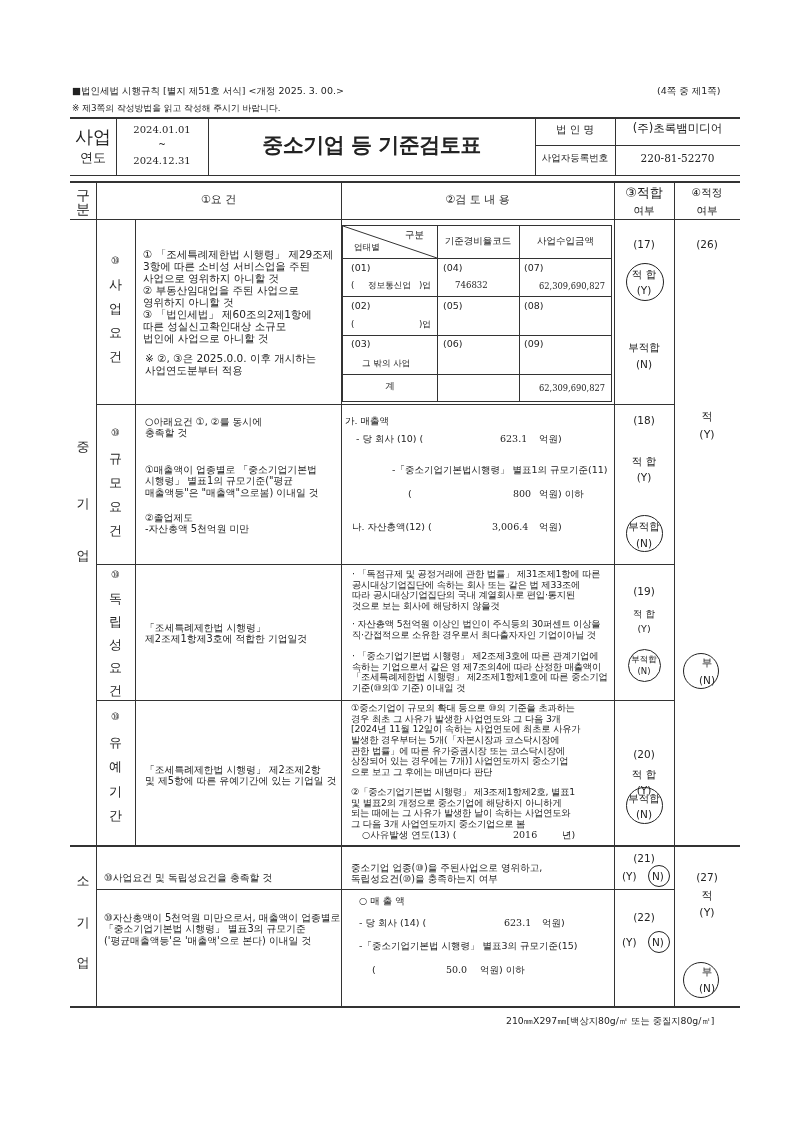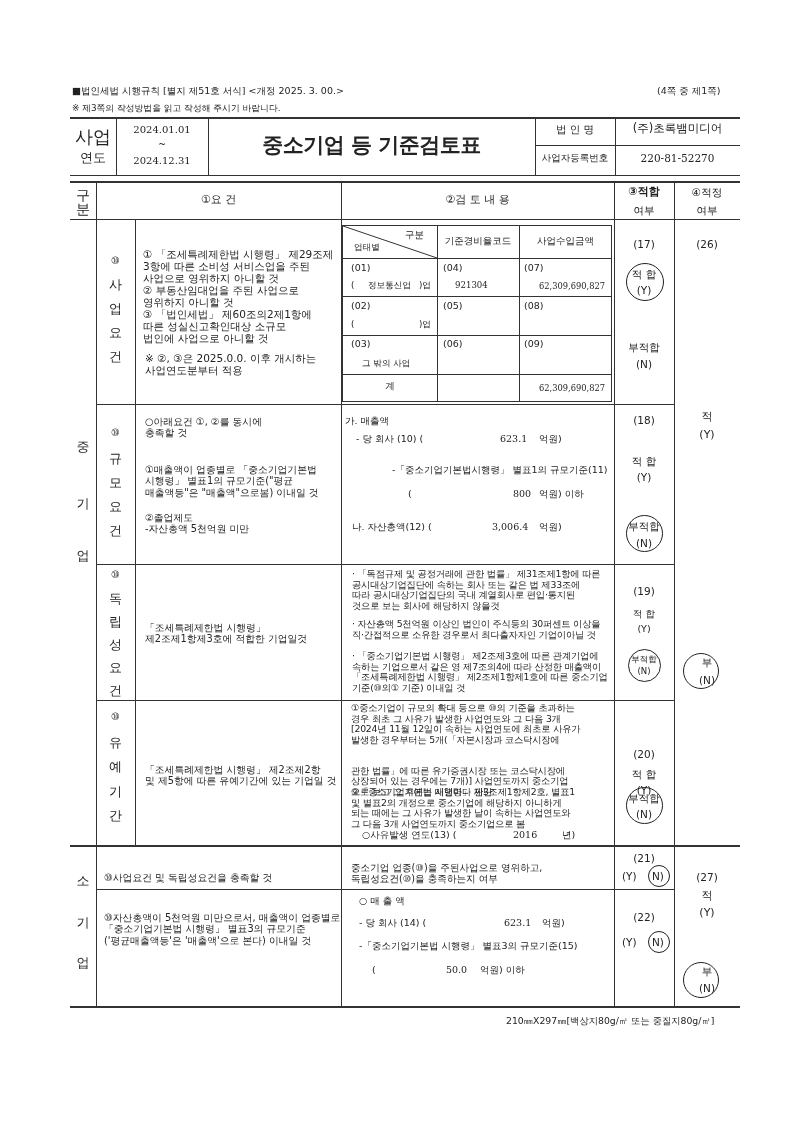--- a/index.html
+++ b/index.html
@@ -56,21 +56,21 @@
 
 <div class="hl" style="left:96px;top:404px;width:578px;height:1px;"></div>
 <div class="hl" style="left:96px;top:564px;width:578px;height:1px;"></div>
 <div class="hl" style="left:96px;top:700px;width:578px;height:1px;"></div>
 
 <div class="hl" style="left:96px;top:889px;width:578px;height:1px;"></div>
 
 <div class="vtext" style="left:70px;top:188px;width:26px;font-size:14px;">구분</div>
 <div class="t center" style="left:96px;top:194px;width:245px;font-size:11px;">①요       건</div>
 <div class="t center" style="left:341px;top:194px;width:273px;font-size:11px;">②검 토 내 용</div>
-<div class="t center" style="left:614px;top:186px;width:60px;font-size:11px;font-weight:bold;">③적합</div>
+<div class="t center" style="left:614px;top:186px;width:60px;font-size:13px;">③적합</div>
 <div class="t center" style="left:614px;top:204px;width:60px;font-size:10.5px;">여부</div>
 <div class="t center" style="left:674px;top:186px;width:66px;font-size:10.5px;">④적정</div>
 <div class="t center" style="left:674px;top:204px;width:66px;font-size:10.5px;">여부</div>
 
 <div class="vtext" style="left:70px;top:440px;width:26px;">중</div>
 <div class="vtext" style="left:70px;top:497px;width:26px;">기</div>
 <div class="vtext" style="left:70px;top:549px;width:26px;">업</div>
 
 <div class="vtext" style="left:96px;top:256px;width:39px;font-size:10px;">⑩</div>
 <div class="vtext" style="left:96px;top:278px;width:39px;">사</div>
@@ -106,21 +106,21 @@
 <div class="t small" style="left:405px;top:230px;">구분</div>
 <div class="t xs" style="left:354px;top:243px;">업태별</div>
 <div class="t center small" style="left:437px;top:236px;width:82px;">기준경비율코드</div>
 <div class="t center small" style="left:519px;top:236px;width:93px;">사업수입금액</div>
 
 <div class="t small" style="left:351px;top:263px;">(01)</div>
 <div class="t xs" style="left:351px;top:281px;">(</div>
 <div class="t xs serif" style="left:368px;top:281px;">정보통신업</div>
 <div class="t xs" style="left:419px;top:281px;">)업</div>
 <div class="t small" style="left:443px;top:263px;">(04)</div>
-<div class="t xs serif" style="left:455px;top:281px;">921304</div>
+<div class="t xs serif" style="left:455px;top:281px;">746832</div>
 <div class="t small" style="left:524px;top:263px;">(07)</div>
 <div class="t serif" style="left:519px;top:282px;width:86px;text-align:right;font-size:8.3px;">62,309,690,827</div>
 
 <div class="t small" style="left:351px;top:301px;">(02)</div>
 <div class="t xs" style="left:351px;top:320px;">(</div>
 <div class="t xs" style="left:419px;top:320px;">)업</div>
 <div class="t small" style="left:443px;top:301px;">(05)</div>
 <div class="t small" style="left:524px;top:301px;">(08)</div>
 
 <div class="t small" style="left:351px;top:339px;">(03)</div>
@@ -226,21 +226,21 @@
 
 <div class="abs" style="left:145px;top:764px;font-size:9.8px;line-height:11px;">
   <div class="t" style="position:relative;">「조세특례제한법 시행령」 제2조제2항</div>
   <div class="t" style="position:relative;">및 제5항에 따른 유예기간에 있는 기업일 것</div>
 </div>
 <div class="abs" style="left:351px;top:703px;font-size:9.3px;line-height:10.2px;letter-spacing:-0.2px;">
   <div class="t" style="position:relative;">①중소기업이 규모의 확대 등으로 ⑩의 기준을 초과하는</div>
   <div class="t" style="position:relative;">  경우 최초 그 사유가 발생한 사업연도와 그 다음 3개</div>
   <div class="t" style="position:relative;">  [2024년 11월 12일이 속하는 사업연도에 최초로 사유가</div>
   <div class="t" style="position:relative;">  발생한 경우부터는 5개(「자본시장과 코스닥시장에</div>
-  <div class="t" style="position:relative;margin-top:20px;">  관한 법률」에 따른 유가증권시장 또는 코스닥시장에</div>
+  <div class="t" style="position:relative;">  관한 법률」에 따른 유가증권시장 또는 코스닥시장에</div>
   <div class="t" style="position:relative;">  상장되어 있는 경우에는 7개)] 사업연도까지 중소기업</div>
   <div class="t" style="position:relative;">  으로 보고 그 후에는 매년마다 판단</div>
 </div>
 <div class="abs" style="left:351px;top:787px;font-size:9.3px;line-height:10.2px;letter-spacing:-0.2px;">
   <div class="t" style="position:relative;">②「중소기업기본법 시행령」 제3조제1항제2호, 별표1</div>
   <div class="t" style="position:relative;">  및 별표2의 개정으로 중소기업에 해당하지 아니하게</div>
   <div class="t" style="position:relative;">  되는 때에는 그 사유가 발생한 날이 속하는 사업연도와</div>
   <div class="t" style="position:relative;">  그 다음 3개 사업연도까지 중소기업으로 봄</div>
 </div>
 <div class="t small" style="left:362px;top:830px;">○사유발생 연도(13)   (</div>

